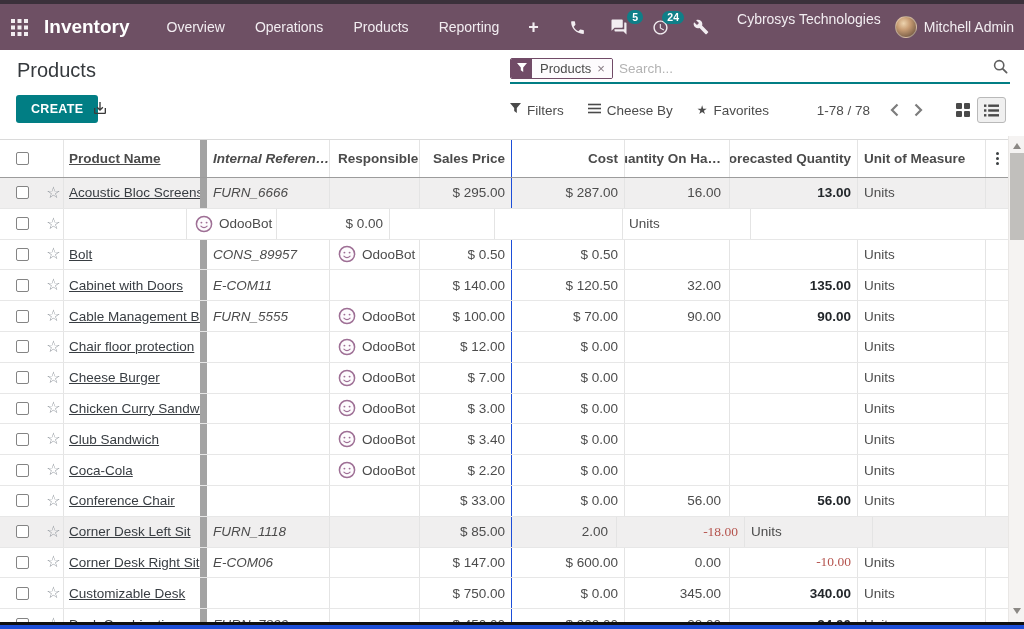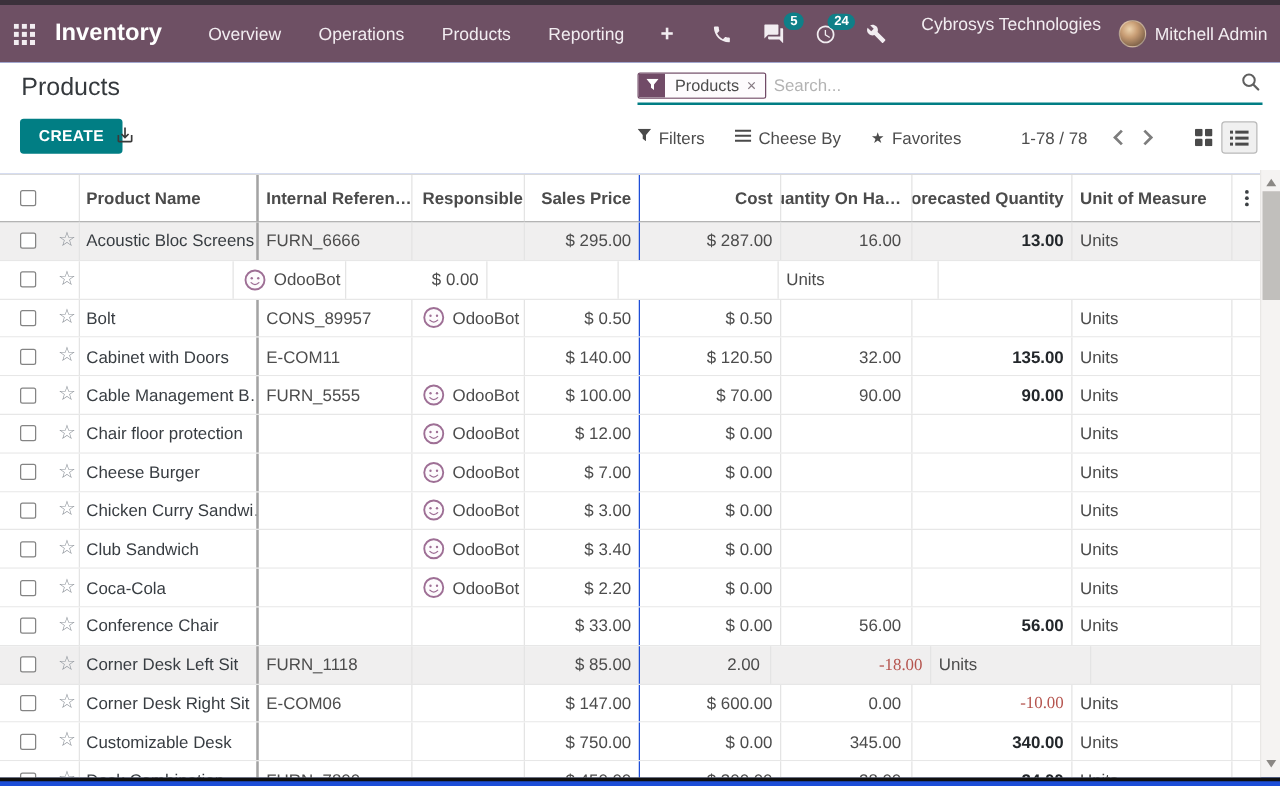--- a/index.html
+++ b/index.html
@@ -59,22 +59,22 @@
   
   .list-view { position:absolute; top:139px; left:0; width:1008px; height:483px;
                border-top:1px solid #dadada; overflow:hidden; background:#fff; }
   .tr { display:flex; align-items:center; height:30.8px; border-bottom:1px solid #e7e7e7;
         font-size:13.5px; color:#4c4c4c; background:#fff; cursor:pointer; }
   .tr.shaded { background:#f0efef; }
   .thead { height:38px; font-weight:bold; color:#4b4b4b; border-bottom:1px solid #9c9c9c; cursor:default; }
   .td { height:100%; display:flex; align-items:center; overflow:hidden; white-space:nowrap; }
   .c-check { width:44px; justify-content:center; }
   .c-star  { width:20px; justify-content:center; border-right:1px solid #e4e4e4; }
-  .c-name  { width:143px; padding-left:5px;  border-right:2px solid #a3a3a3; color:#383d42; }
-  .c-ref   { width:123px; padding-left:6px;  border-right:1px solid #e4e4e4; }
+  .c-name  { width:143px; padding-left:5px;  border-right:7px solid #a3a3a3; color:#383d42;text-decoration:underline; }
+  .c-ref   { width:123px; padding-left:6px;  border-right:1px solid #e4e4e4;font-style:italic; }
   .c-resp  { width:90px;  padding-left:8px;  border-right:1px solid #e4e4e4; gap:6px; }
   .c-sales { width:92px;  padding-right:6px; border-right:1px solid #1d4ed8; }
   .c-cost  { width:113px; padding-right:6px; border-right:1px solid #e4e4e4;text-align:center; }
   .c-qty   { width:105px; padding-right:8px; border-right:1px solid #e4e4e4; }
   .c-fc    { width:128px; padding-right:6px; border-right:1px solid #e4e4e4; }
   .c-uom   { width:128px; padding-left:6px;  border-right:1px solid #e4e4e4; }
   .c-dots  { width:22px; justify-content:center; }
   .num { justify-content:flex-end; }
   .thead .c-name, .thead .c-ref { color:#4b4b4b; }
   .fc-bold { font-weight:bold; color:#23272b; }

